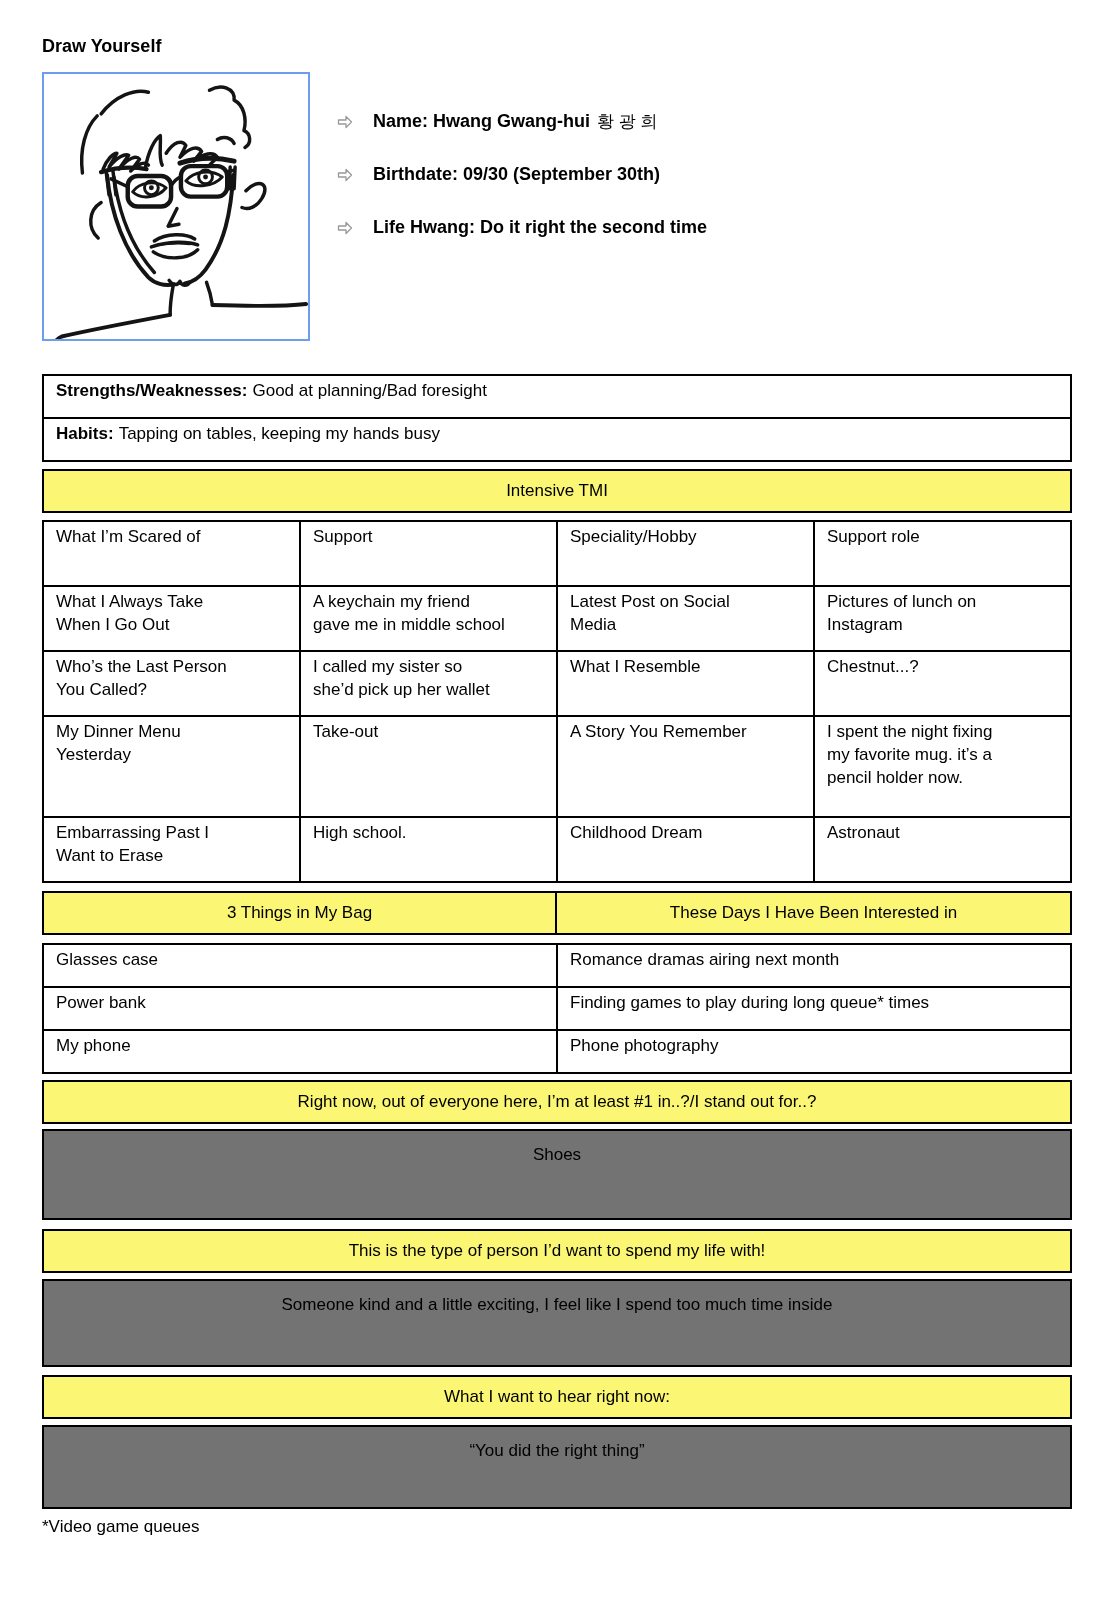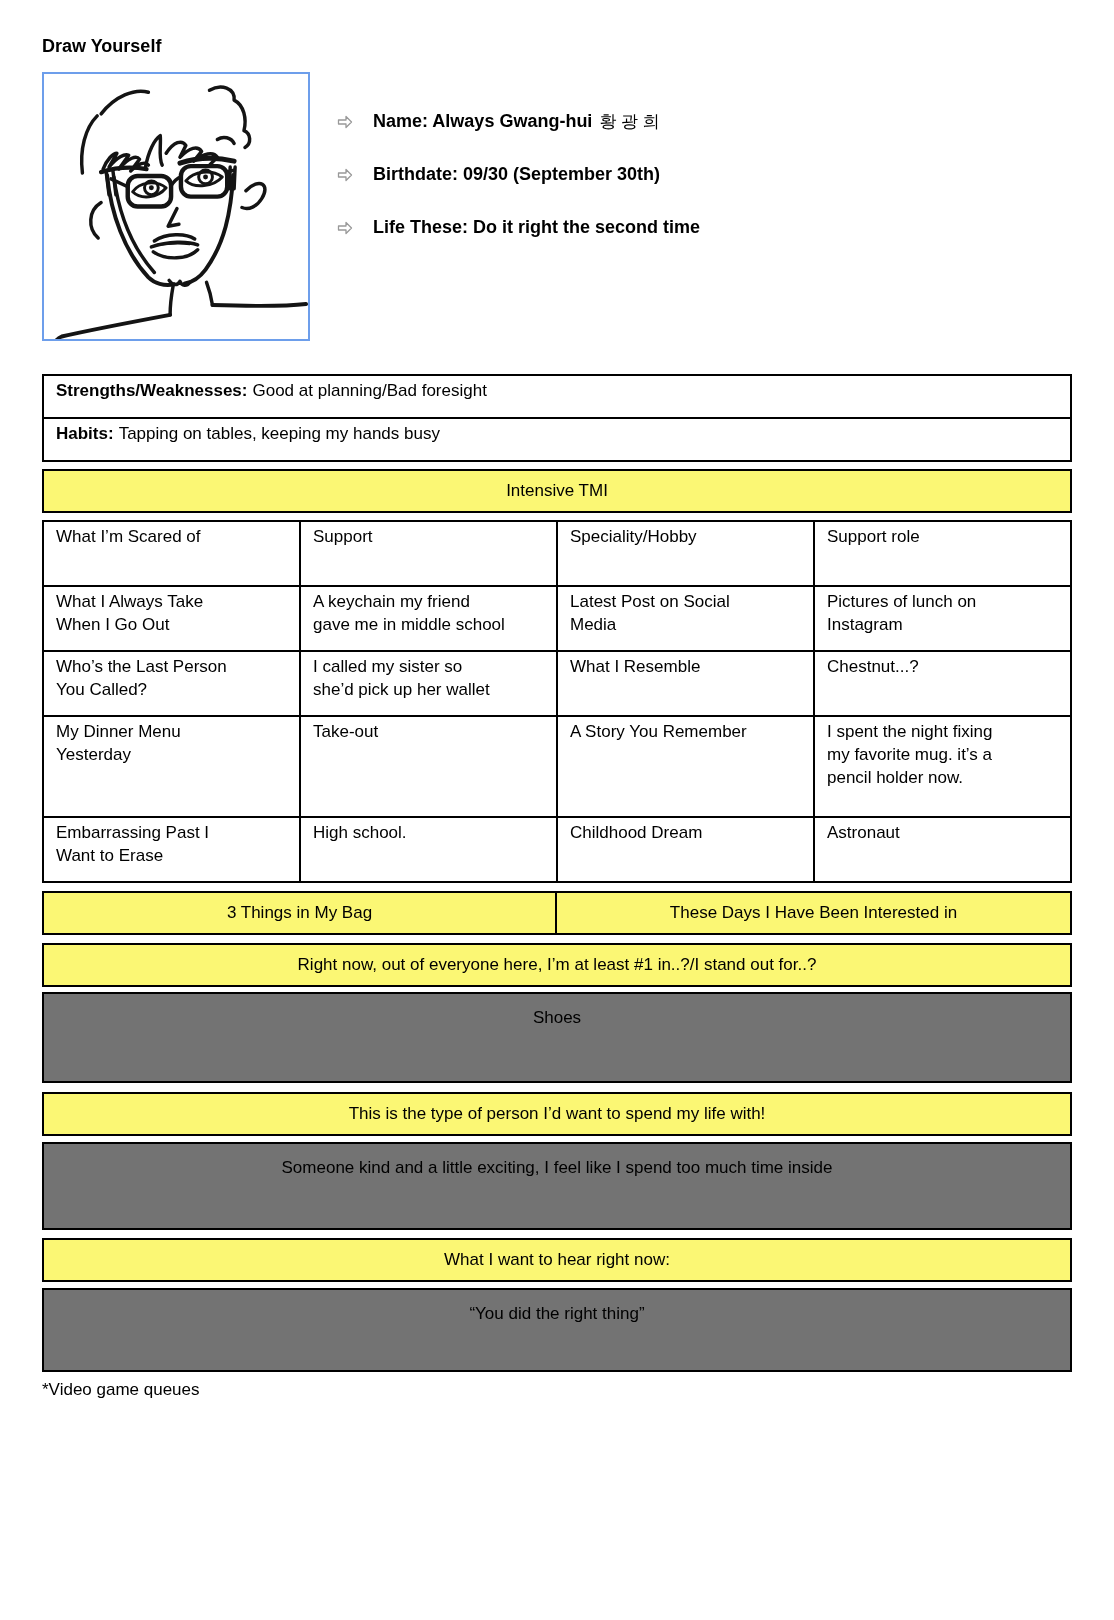--- a/index.html
+++ b/index.html
@@ -117,34 +117,34 @@
         <path stroke-width="4" d="M171 234 C202 235 240 236 266 233"></path>
       </g>
     </svg>
   </div>
 
   <div class="info-list">
     <div class="info-item">
       <svg class="arrow" width="16" height="14" viewBox="0 0 16 14">
           <path d="M1.5 5 H9 V1.5 L14.5 7 L9 12.5 V9 H1.5 Z" fill="#fff" stroke="#999" stroke-width="1.3" stroke-linejoin="round"></path>
         </svg>
-      <span class="txt-bold">Name: Always Gwang-hui</span>
+      <span class="txt-bold">Name: Hwang Gwang-hui</span>
       <span class="txt-extra">황 광 희</span>
     </div>
     <div class="info-item">
       <svg class="arrow" width="16" height="14" viewBox="0 0 16 14">
           <path d="M1.5 5 H9 V1.5 L14.5 7 L9 12.5 V9 H1.5 Z" fill="#fff" stroke="#999" stroke-width="1.3" stroke-linejoin="round"></path>
         </svg>
       <span class="txt-bold">Birthdate: 09/30 (September 30th)</span>
     </div>
     <div class="info-item">
       <svg class="arrow" width="16" height="14" viewBox="0 0 16 14">
           <path d="M1.5 5 H9 V1.5 L14.5 7 L9 12.5 V9 H1.5 Z" fill="#fff" stroke="#999" stroke-width="1.3" stroke-linejoin="round"></path>
         </svg>
-      <span class="txt-bold">Life These: Do it right the second time</span>
+      <span class="txt-bold">Life Hwang: Do it right the second time</span>
     </div>
   </div>
 
   <div class="content">
 
     <table class="traits-table">
       <tbody>
           <tr>
         <td><span class="traits-label">Strengths/Weaknesses:</span><span class="traits-value">Good at planning/Bad foresight</span></td>
       </tr>
@@ -199,20 +199,36 @@
         <td class="r5">Astronaut</td>
       </tr>
     </tbody>
       </table>
 
     <div class="dual-band">
       <div class="band">3 Things in My Bag</div>
       <div class="band right">These Days I Have Been Interested in</div>
     </div>
 
+    <table class="bag-table">
+      <tbody>
+          <tr>
+        <td>Glasses case</td>
+        <td>Romance dramas airing next month</td>
+      </tr>
+      <tr>
+        <td>Power bank</td>
+        <td>Finding games to play during long queue* times</td>
+      </tr>
+      <tr>
+        <td>My phone</td>
+        <td>Phone photography</td>
+      </tr>
+    </tbody>
+      </table>
 
     <div class="band gap5">Right now, out of everyone here, I’m at least #1 in..?/I stand out for..?</div>
     <div class="answer-box answer-shoes">Shoes</div>
 
     <div class="band gap6">This is the type of person I’d want to spend my life with!</div>
     <div class="answer-box answer-partner">Someone kind and a little exciting, I feel like I spend too much time inside</div>
 
     <div class="band gap6">What I want to hear right now:</div>
     <div class="answer-box answer-hear">“You did the right thing”</div>
 

